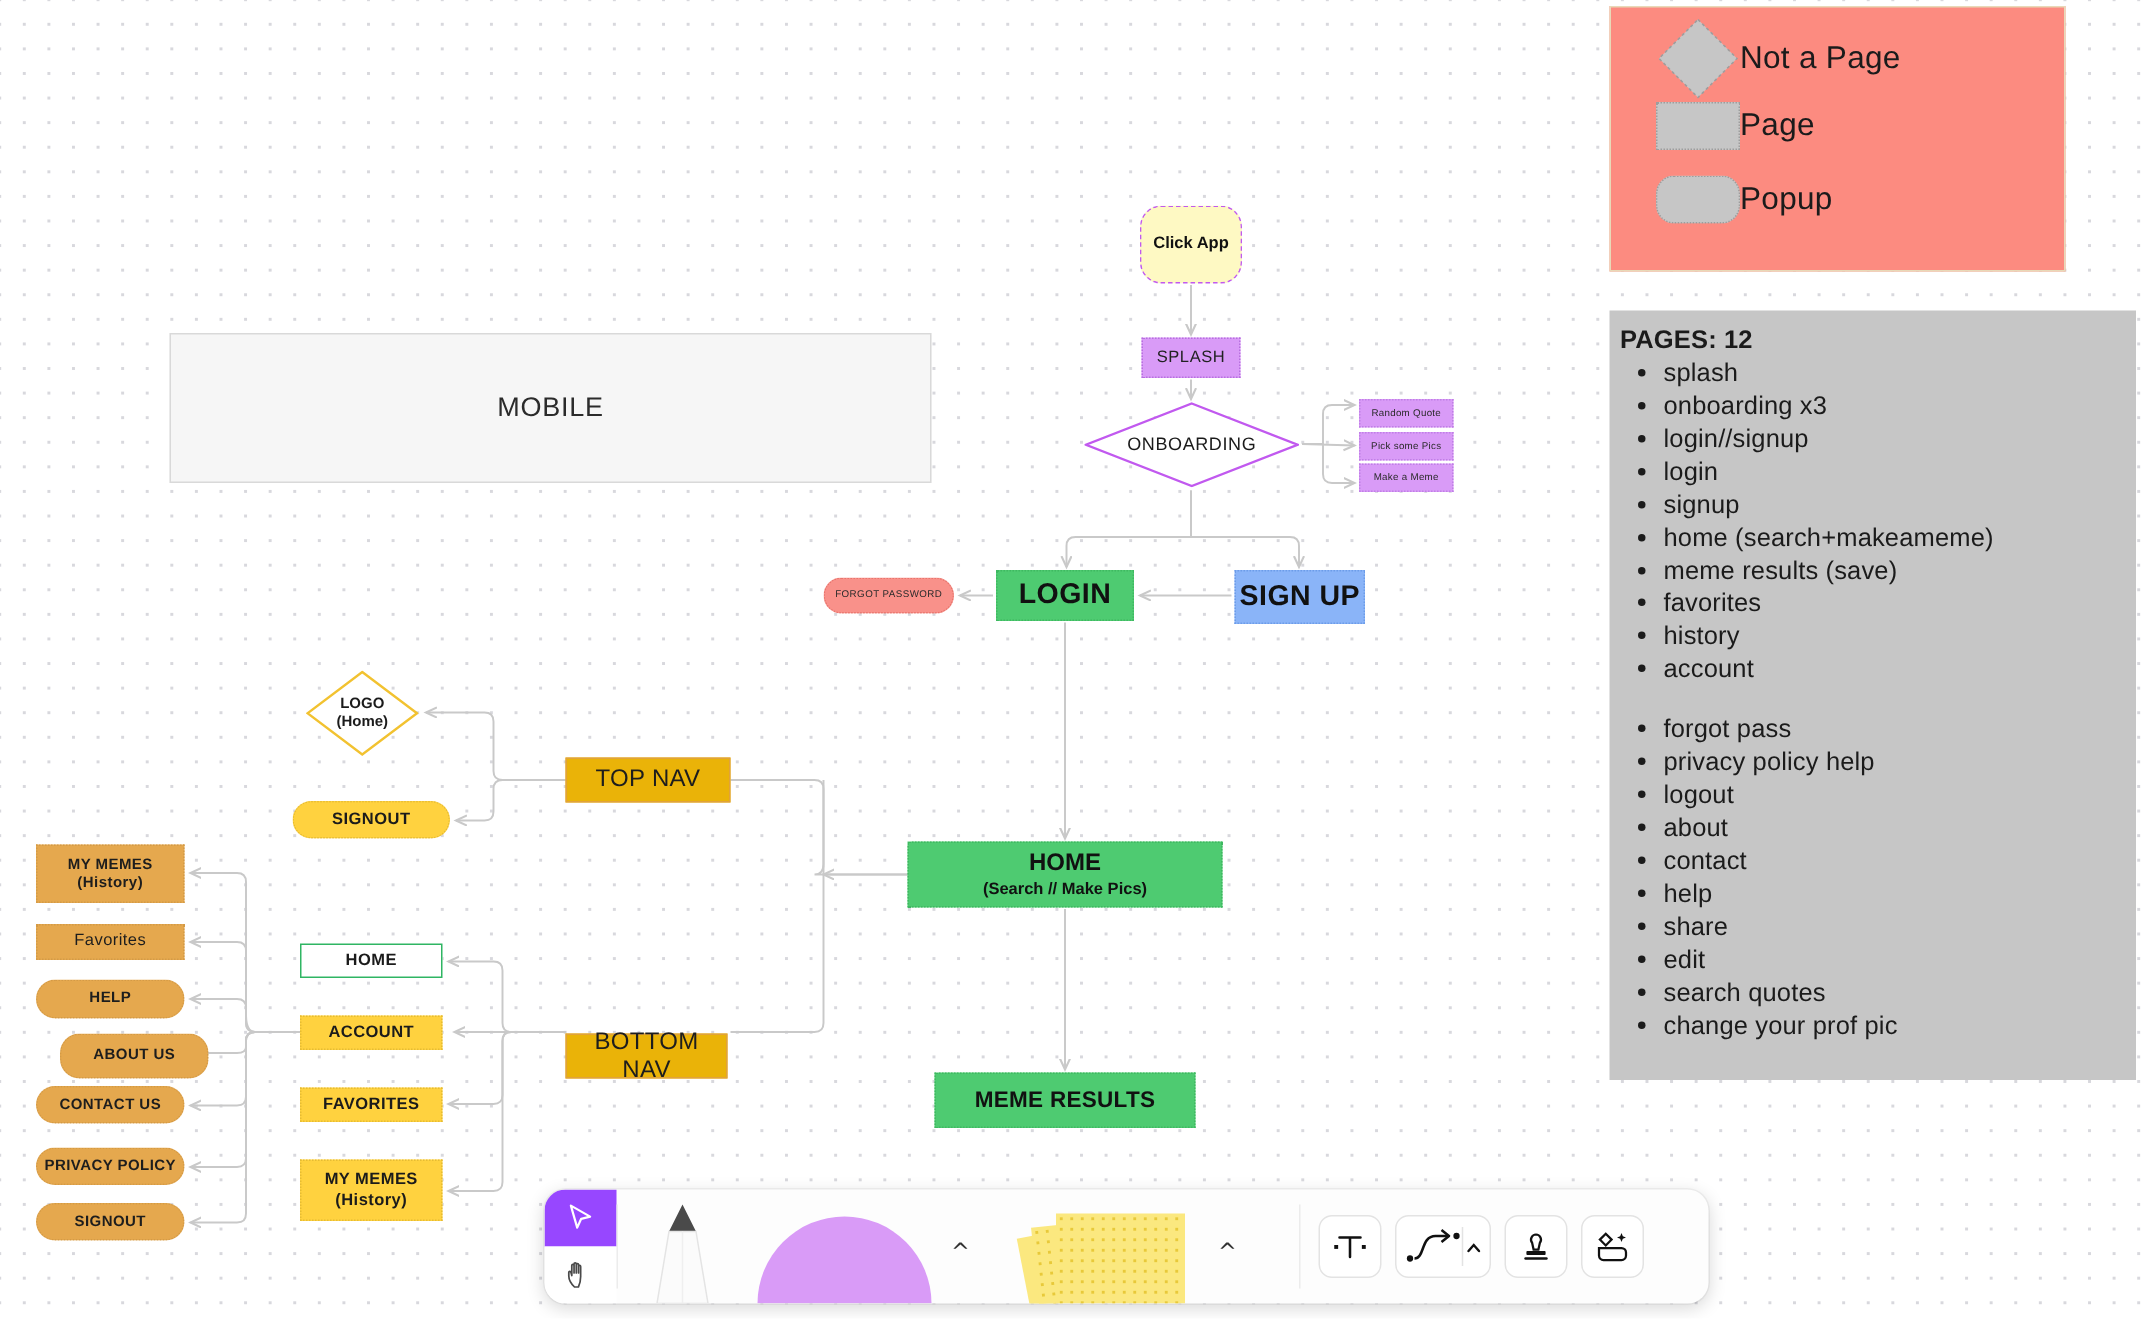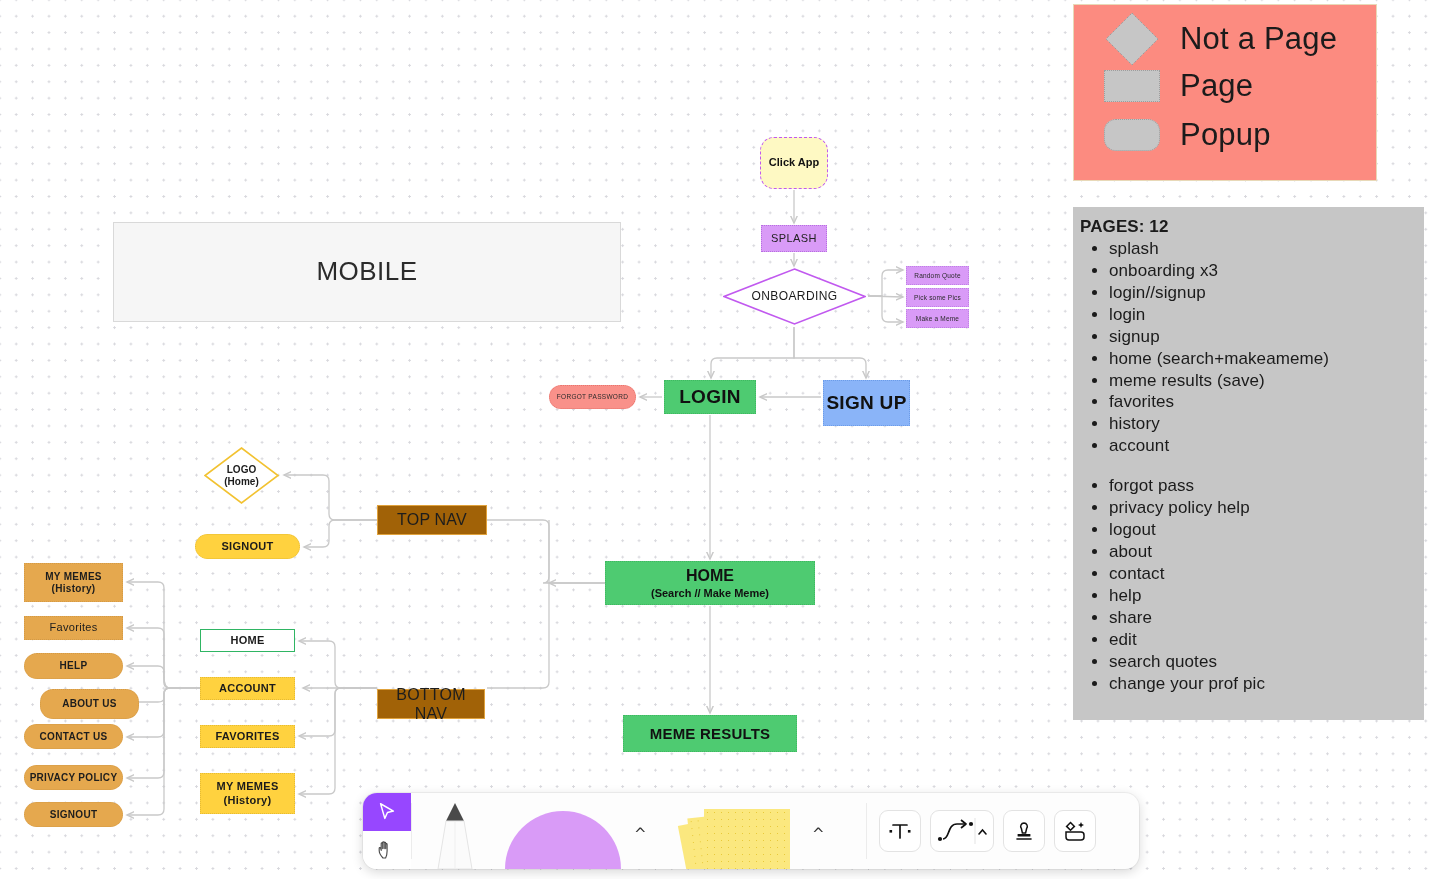--- a/index.html
+++ b/index.html
@@ -13,21 +13,21 @@
     color:#1a1a1a;
   }
   .canvas{position:absolute;inset:0;}
   svg.links{position:absolute;left:0;top:0;width:1430px;height:879px;pointer-events:none;}
   .node{position:absolute;box-sizing:border-box;display:flex;align-items:center;justify-content:center;
         text-align:center;line-height:1.2;}
   
   .frame{
     left:113px;top:222px;width:508px;height:100px;
     background:#f6f6f6;border:1px solid #d9d9d9;
-    font-size:26px;color:#2b2b2b;letter-spacing:0.5px;
+    font-size:18px;color:#2b2b2b;letter-spacing:0.5px;
   }
   
   .clickapp{
     left:760px;top:137px;width:68px;height:52px;border-radius:14px;
     border:1.6px dashed #c159ef;background:#fef9c3;
     font-size:11px;font-weight:bold;color:#111;
   }
   .splash{
     left:761px;top:225px;width:66px;height:27px;background:#d99bf7;
     border:1px dotted #b76fe0;font-size:11px;color:#222;letter-spacing:.4px;
@@ -48,37 +48,37 @@
   
   .forgot{
     left:549px;top:385px;width:87px;height:24px;border-radius:12px;
     background:#f9918a;border:1px dotted #e8756d;font-size:6.5px;color:#2b2b2b;letter-spacing:.3px;
   }
   .login{
     left:664px;top:380px;width:92px;height:34px;background:#4ecb71;
     border:1px dotted #3fb861;font-size:19px;font-weight:bold;color:#111;letter-spacing:.3px;
   }
   .signup{
-    left:823px;top:380px;width:87px;height:46px;background:#8ab4f8;
+    left:823px;top:380px;width:87px;height:36px;background:#8ab4f8;
     border:1px dotted #6c9ce8;font-size:19px;font-weight:bold;color:#111;letter-spacing:.3px;
   }
   
   .home{
     left:605px;top:561px;width:210px;height:44px;background:#4ecb71;
     border:1px dotted #3fb861;flex-direction:column;gap:1px;
   }
   .home .t1{font-size:16px;font-weight:bold;color:#111;}
   .home .t2{font-size:11px;font-weight:bold;color:#111;}
   .results{
     left:623px;top:715px;width:174px;height:37px;background:#4ecb71;
     border:1px dotted #3fb861;font-size:15px;font-weight:bold;color:#111;letter-spacing:.2px;
   }
   
   .navlbl{
-    background:#a16207;border:1.4px solid #e0a23c;font-size:16px;color:#1d1d1d;letter-spacing:.2px;justify-content:center;
+    background:#eab308;border:1.4px solid #e0a23c;font-size:16px;color:#1d1d1d;letter-spacing:.2px;justify-content:center;
   }
   .topnav{left:377px;top:505px;width:110px;height:30px;}
   .botnav{left:377px;top:689px;width:108px;height:30px;}
   
   .ybox{background:#ffd23f;border:1px dotted #e6bb33;font-size:11px;font-weight:bold;color:#1b1b1b;letter-spacing:.3px;}
   .ybox2{background:#ffd23f;border:1px dotted #e6bb33;font-size:11px;font-weight:bold;color:#1b1b1b;flex-direction:column;gap:0px;letter-spacing:.3px;}
   .signout-top{left:195px;top:534px;width:105px;height:25px;border-radius:13px;}
   .logo{left:204px;top:447px;width:75px;height:57px;}
   .logo .dshape{position:absolute;inset:0;}
   .logo .dlabel{position:absolute;inset:0;display:flex;flex-direction:column;align-items:center;justify-content:center;
@@ -98,21 +98,21 @@
   .l-signout{left:24px;top:802px;width:99px;height:25px;}
   
   .legend{
     position:absolute;left:1073px;top:4px;width:302px;height:175px;
     background:#fc8b80;border:1px solid #e8d9b8;
   }
   .legend-row{position:absolute;display:flex;align-items:center;}
   .lr1{left:30px;top:6px;}
   .lr2{left:30px;top:63px;}
   .lr3{left:30px;top:112px;}
-  .leg-text{font-size:31px;color:#1b1b1b;margin-left:20px;letter-spacing:.2px;}
+  .leg-text{font-size:21px;color:#1b1b1b;letter-spacing:.2px;}
   .leg-diamond{width:56px;height:56px;position:relative;}
   .leg-rect{width:54px;height:30px;background:#c6c6c6;border:1px dotted #9d9d9d;}
   .leg-pill{width:54px;height:30px;background:#c6c6c6;border:1px dotted #9d9d9d;border-radius:12px;}
   
   .notes{
     position:absolute;left:1073px;top:207px;width:351px;height:513px;
     background:#c6c6c6;padding:10px 0 0 0;box-sizing:border-box;
   }
   .notes h4{margin:0 0 0 7px;font-size:17px;font-weight:bold;color:#1b1b1b;letter-spacing:.1px;}
   .notes ul{margin:1px 0 0 0;padding-left:36px;list-style:disc;}
@@ -233,21 +233,21 @@
   </div>
   <div class="node login">
     <span>LOGIN</span>
   </div>
   <div class="node signup">
     <span>SIGN UP</span>
   </div>
 
   <div class="node home">
     <div class="t1">HOME</div>
-    <div class="t2">(Search // Make Meme)</div>
+    <div class="t2">(Search // Make Pics)</div>
   </div>
   <div class="node results">
     <span>MEME RESULTS</span>
   </div>
 
   <div class="node navlbl topnav">
     <span>TOP NAV</span>
   </div>
   <div class="node navlbl botnav">
     <span>BOTTOM NAV</span>

